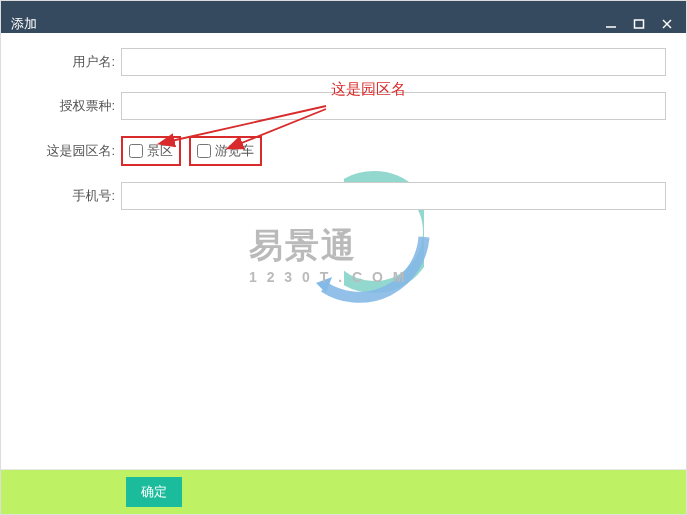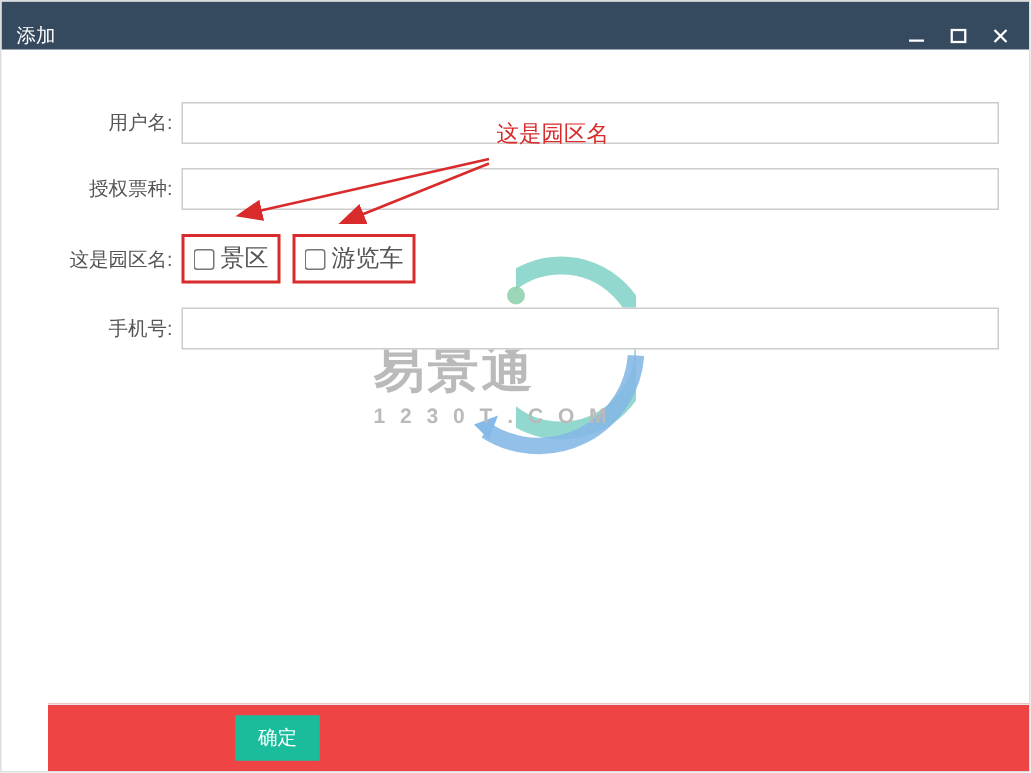--- a/index.html
+++ b/index.html
@@ -1,33 +1,33 @@
 <!DOCTYPE html>
 <html><head>
   <meta charset="utf-8">
   <style>
     * { margin: 0; padding: 0; box-sizing: border-box; }
     body { font-family: "Microsoft YaHei", Arial, sans-serif; font-size: 13px; background: #fff; width: 687px; height: 515px; position: relative; border: 1px solid #ddd; }
     .titlebar { background: #364a5f; color: #fff; height: 32px; display: flex; align-items: flex-end; padding: 0 10px; }
     .titlebar-title { flex: 1; font-size: 13px; }
     .titlebar-controls { display: flex; gap: 10px; align-items: center; }
     .titlebar-btn { cursor: pointer; display: flex; align-items: center; justify-content: center; width: 18px; height: 18px; color: #fff; font-size: 14px; }
-    .form-area { padding: 35px 20px 0 20px; position: relative; z-index: 2; }
+    .form-area { padding: 15px 20px 0 20px; position: relative; z-index: 2; }
     .form-row { display: flex; align-items: center; margin-bottom: 16px; }
     .form-label { width: 100px; text-align: right; color: #555; font-size: 13px; padding-right: 6px; }
     .form-input { flex: 1; height: 28px; border: 1px solid #ccc; padding: 0 6px; font-size: 13px; outline: none; }
     .checkbox-group { flex: 1; display: flex; gap: 8px; }
     .checkbox-wrap { display: flex; align-items: center; gap: 4px; border: 2px solid #d92b2b; padding: 4px 6px; background: #fff; }
     .checkbox-wrap input { width: 14px; height: 14px; }
-    .checkbox-wrap label { color: #555; font-size: 16px; }
+    .checkbox-wrap label { color: #555; font-size: 13px; }
     .annotation { position: absolute; color: #d92b2b; font-size: 15px; font-weight: 500; z-index: 3; left: 330px; top: 79px; }
     .arrow-svg { position: absolute; pointer-events: none; z-index: 3; }
     .watermark { position: absolute; top: 48%; left: 50%; transform: translate(-50%, -50%); z-index: 1; opacity: 0.95; }
     .watermark-text { font-family: Arial, sans-serif; fill: #b7b7b7; font-weight: bold; }
-    .button-bar { position: absolute; bottom: 0; left: 0; right: 0; height: 45px; border-top: 1px solid #e7e7e7; background: #ef4444; display: flex; align-items: center; padding-left: 125px; gap: 10px; margin-left: 31px; }
+    .button-bar { position: absolute; bottom: 0; left: 0; right: 0; height: 45px; border-top: 1px solid #e7e7e7; background: #bef264; display: flex; align-items: center; padding-left: 125px; gap: 10px; }
     .btn { border: 1px solid #ddd; padding: 5px 14px; font-size: 13px; cursor: pointer; background: #fff; }
     .btn-primary { background: #1abc9c; border-color: #1abc9c; color: #fff; }
   </style>
 </head>
 <body>
 
 <div class="titlebar">
   <div class="titlebar-title">添加</div>
   <div class="titlebar-controls">
     <div class="titlebar-btn">

